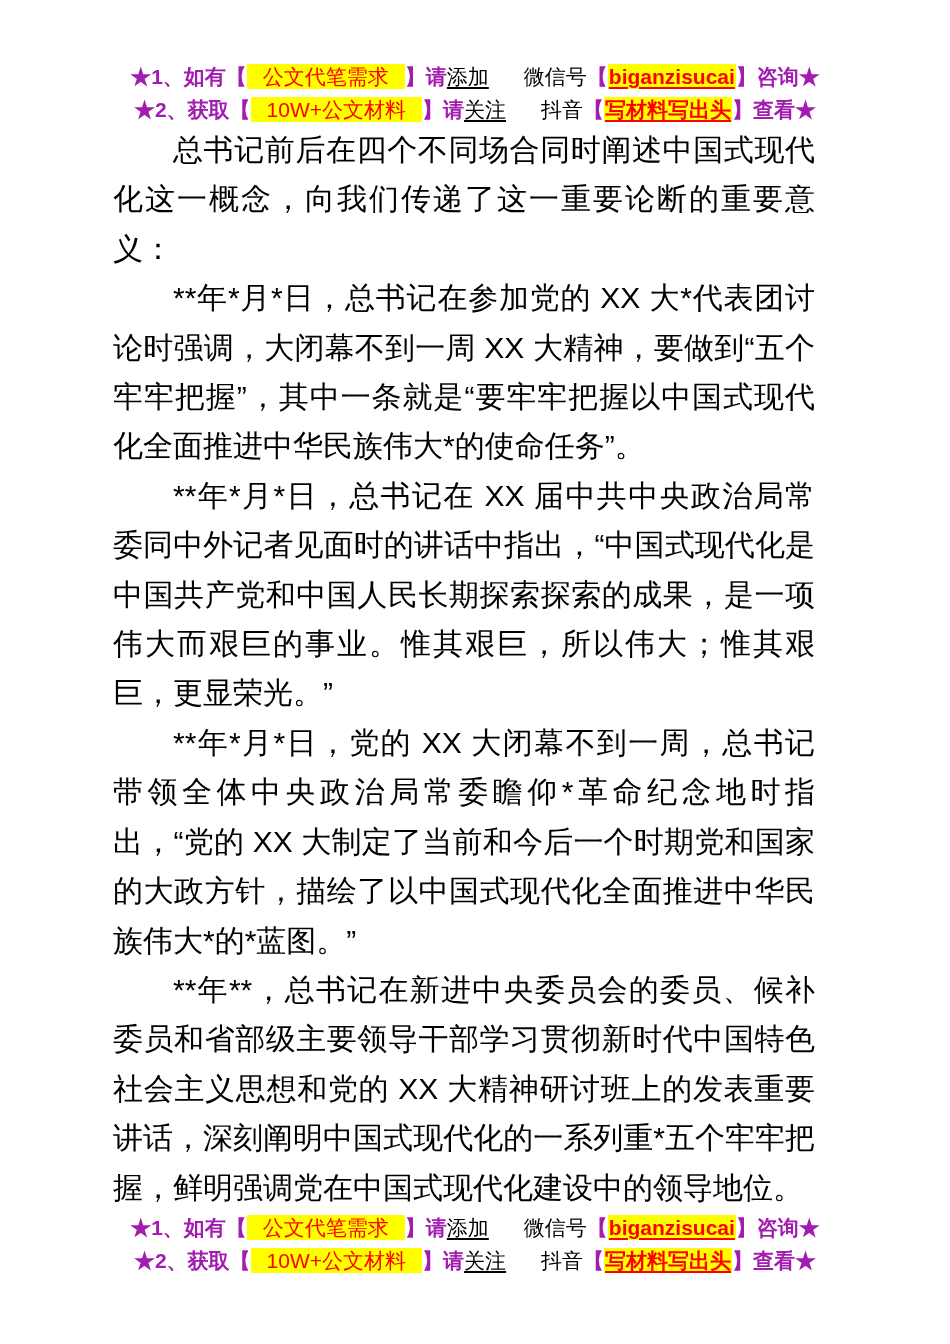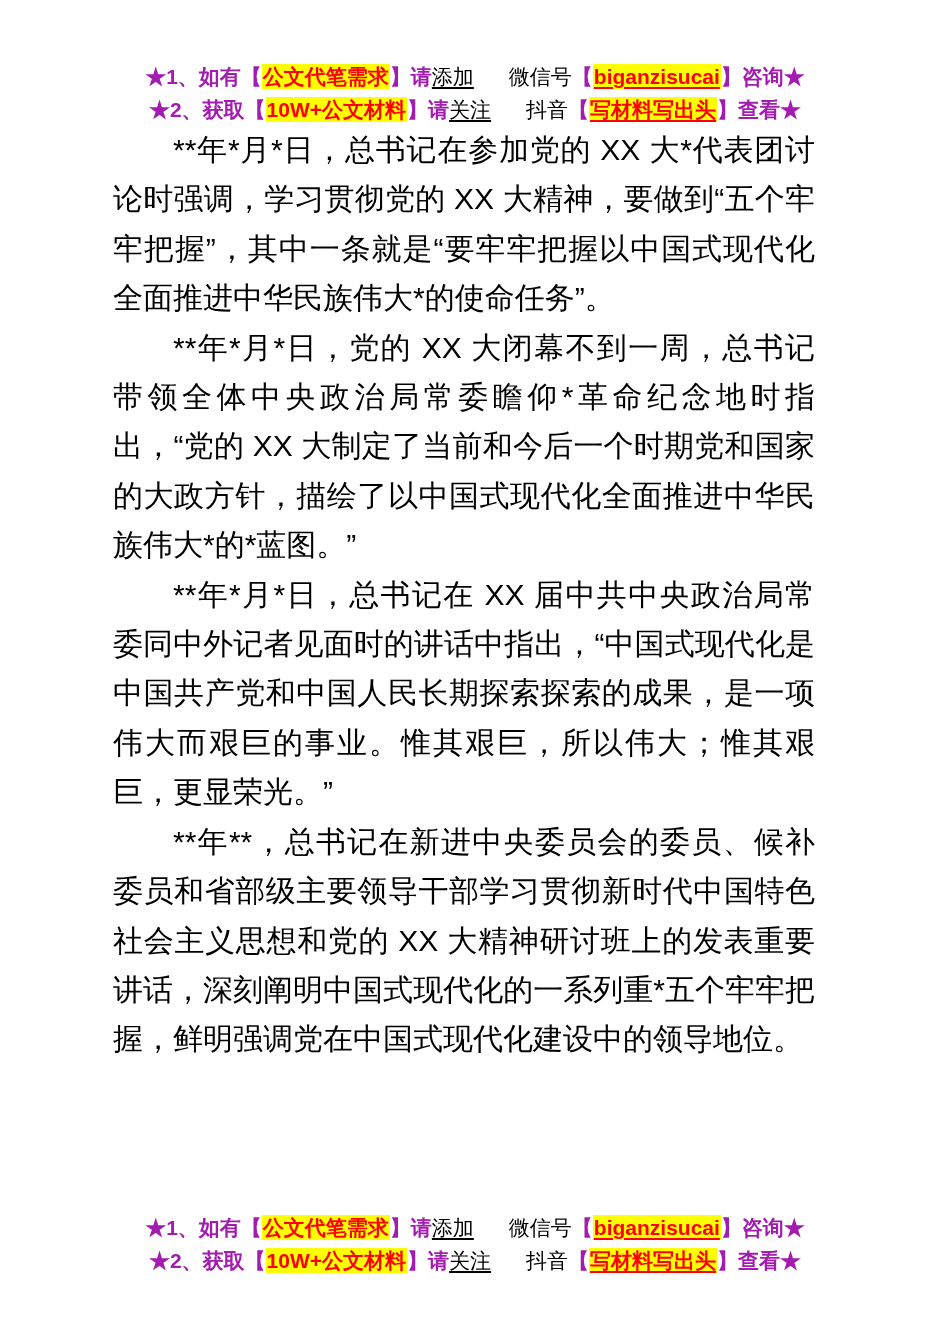--- a/index.html
+++ b/index.html
@@ -28,24 +28,24 @@
   .banner .line { display: block; }
   .part-bold { font-weight: 700; color: #a21caf; }
   .part-regular { font-weight: 400; color: #000000; padding-left: 35px; }
   .part-bold-underline {
     font-weight: 400; color: #000000;
     text-decoration: underline;
     text-decoration-thickness: 2px;
     text-underline-offset: 3px;
   }
   .part-red-highlight {
-    font-weight: 700;
+    font-weight: 400;
     color: var(--accent-red, #ff0000);
     background: var(--highlight-yellow, #ffff00);
-    padding: 1px 1px;
+    padding: 1px 16px;
   }
   .part-red-highlight-underline {
     font-weight: 700;
     color: var(--accent-red, #ff0000);
     background: var(--highlight-yellow, #ffff00);
     padding: 1px 1px;
     text-decoration: underline;
     text-decoration-color: var(--accent-red, #ff0000);
     text-decoration-thickness: 2px;
     text-underline-offset: 3px;
@@ -72,22 +72,23 @@
 </style>
 </head>
 <body>
 
 <div class="page">
   <div class="banner banner-top">
       <span class="line"><span class="part-bold">★1、如有【</span><span class="part-red-highlight">公文代笔需求</span><span class="part-bold">】请</span><span class="part-bold-underline">添加</span><span class="part-regular">微信号</span><span class="part-bold">【</span><span class="part-red-highlight-underline">biganzisucai</span><span class="part-bold">】咨询★</span></span>
       <span class="line"><span class="part-bold">★2、获取【</span><span class="part-red-highlight">10W+公文材料</span><span class="part-bold">】请</span><span class="part-bold-underline">关注</span><span class="part-regular">抖音</span><span class="part-bold">【</span><span class="part-red-highlight-underline">写材料写出头</span><span class="part-bold">】查看★</span></span>
     </div>
   <div class="doc-body">
-      <p>**年*月*日，总书记在参加党的 XX 大*代表团讨论时强调，学习贯彻党的 XX 大精神，要做到“五个牢牢把握”，其中一条就是“要牢牢把握以中国式现代化全面推进中华民族伟大*的使命任务”。</p>
+      <p>总书记前后在四个不同场合同时阐述中国式现代化这一概念，向我们传递了这一重要论断的重要意义：</p>
+      <p>**年*月*日，总书记在参加党的 XX 大*代表团讨论时强调，大闭幕不到一周 XX 大精神，要做到“五个牢牢把握”，其中一条就是“要牢牢把握以中国式现代化全面推进中华民族伟大*的使命任务”。</p>
+      <p>**年*月*日，总书记在 XX 届中共中央政治局常委同中外记者见面时的讲话中指出，“中国式现代化是中国共产党和中国人民长期探索探索的成果，是一项伟大而艰巨的事业。惟其艰巨，所以伟大；惟其艰巨，更显荣光。”</p>
       <p>**年*月*日，党的 XX 大闭幕不到一周，总书记带领全体中央政治局常委瞻仰*革命纪念地时指出，“党的 XX 大制定了当前和今后一个时期党和国家的大政方针，描绘了以中国式现代化全面推进中华民族伟大*的*蓝图。”</p>
-      <p>**年*月*日，总书记在 XX 届中共中央政治局常委同中外记者见面时的讲话中指出，“中国式现代化是中国共产党和中国人民长期探索探索的成果，是一项伟大而艰巨的事业。惟其艰巨，所以伟大；惟其艰巨，更显荣光。”</p>
       <p>**年**，总书记在新进中央委员会的委员、候补委员和省部级主要领导干部学习贯彻新时代中国特色社会主义思想和党的 XX 大精神研讨班上的发表重要讲话，深刻阐明中国式现代化的一系列重*五个牢牢把握，鲜明强调党在中国式现代化建设中的领导地位。</p>
     </div>
   <div class="banner banner-bottom">
       <span class="line"><span class="part-bold">★1、如有【</span><span class="part-red-highlight">公文代笔需求</span><span class="part-bold">】请</span><span class="part-bold-underline">添加</span><span class="part-regular">微信号</span><span class="part-bold">【</span><span class="part-red-highlight-underline">biganzisucai</span><span class="part-bold">】咨询★</span></span>
       <span class="line"><span class="part-bold">★2、获取【</span><span class="part-red-highlight">10W+公文材料</span><span class="part-bold">】请</span><span class="part-bold-underline">关注</span><span class="part-regular">抖音</span><span class="part-bold">【</span><span class="part-red-highlight-underline">写材料写出头</span><span class="part-bold">】查看★</span></span>
     </div>
 </div>
 
 </body></html>

